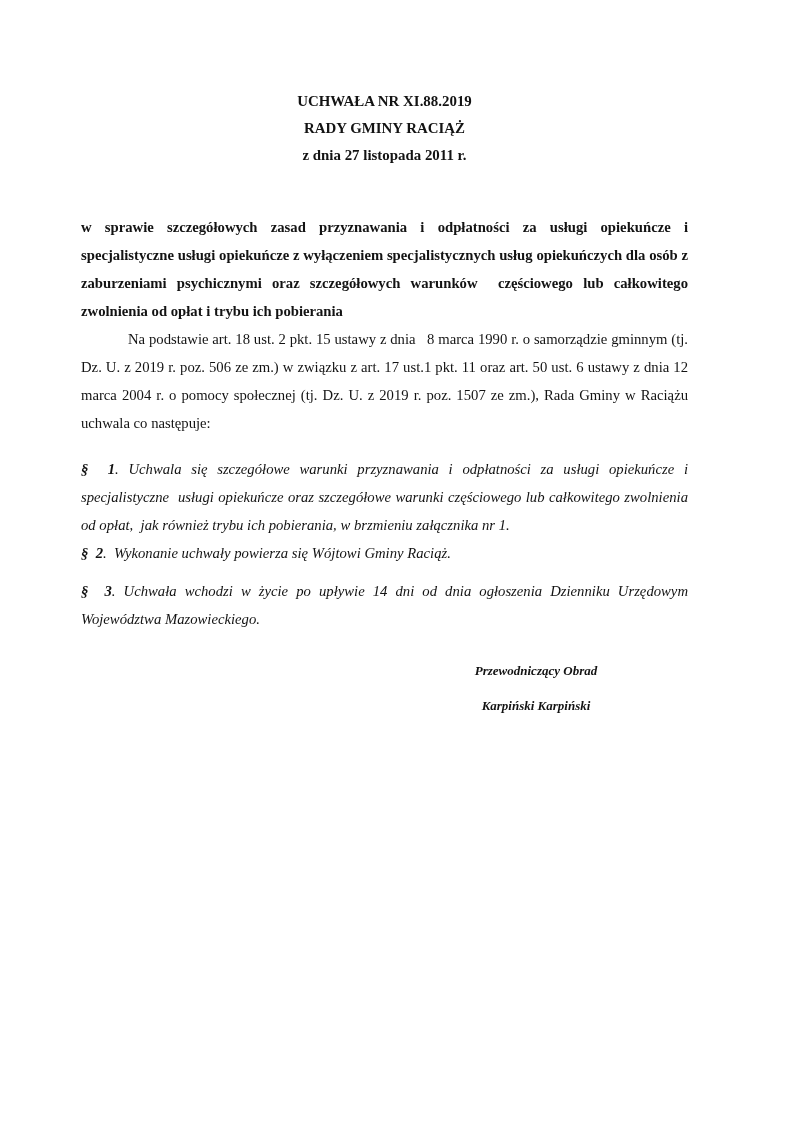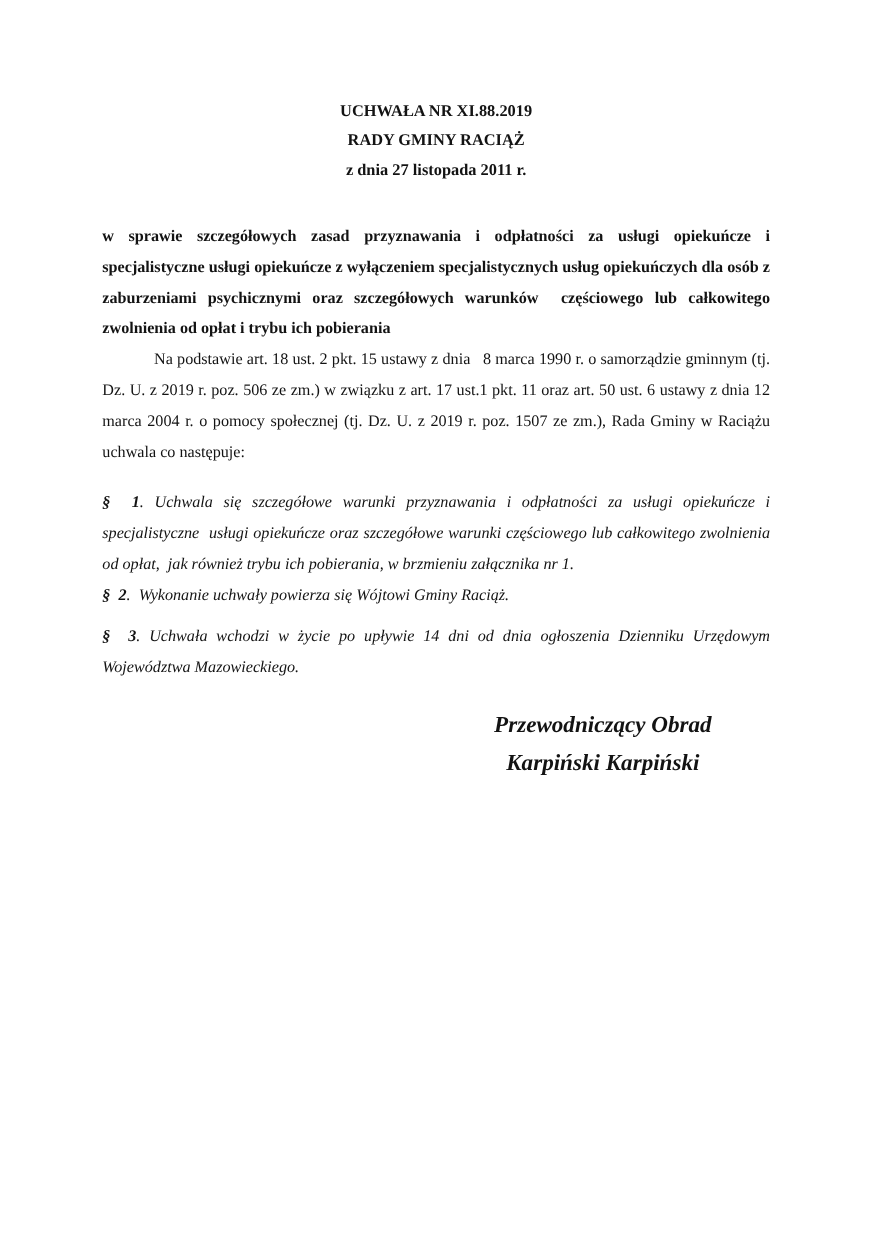--- a/index.html
+++ b/index.html
@@ -13,34 +13,34 @@
     height: 1123px;
     margin: 0 auto;
     background: #ffffff;
     color: #131313;
     font-family: "Liberation Serif", "DejaVu Serif", serif;
     font-size: 14.7px;
     overflow: hidden;
   }
   .content {
     position: absolute;
-    left: 93px;
+    left: 81px;
     top: 0;
     width: 607px;
   }
   .heading {
     margin-top: 88px;
     text-align: center;
     font-weight: bold;
     font-size: 14.9px;
     line-height: 27px;
   }
   p { margin: 0; }
   .subject {
-    margin-top: 32px;
+    margin-top: 44px;
     font-weight: bold;
     text-align: justify;
     line-height: 28px;
     white-space: pre-wrap;
   }
   .preamble {
     text-indent: 47px;
     text-align: justify;
     line-height: 28px;
     white-space: pre-wrap;
@@ -55,21 +55,21 @@
   .s1 { margin-top: 18px; }
   .s2 { }
   .s3 { margin-top: 10px; }
   .signature {
     margin-top: 20px;
     margin-left: 305px;
     width: 300px;
     text-align: center;
     font-weight: bold;
     font-style: italic;
-    font-size: 21px;
+    font-size: 13px;
     line-height: 35px;
   }
 </style>
 </head>
 <body>
 
 <div class="page">
   <div class="content">
 
     <div class="heading">

